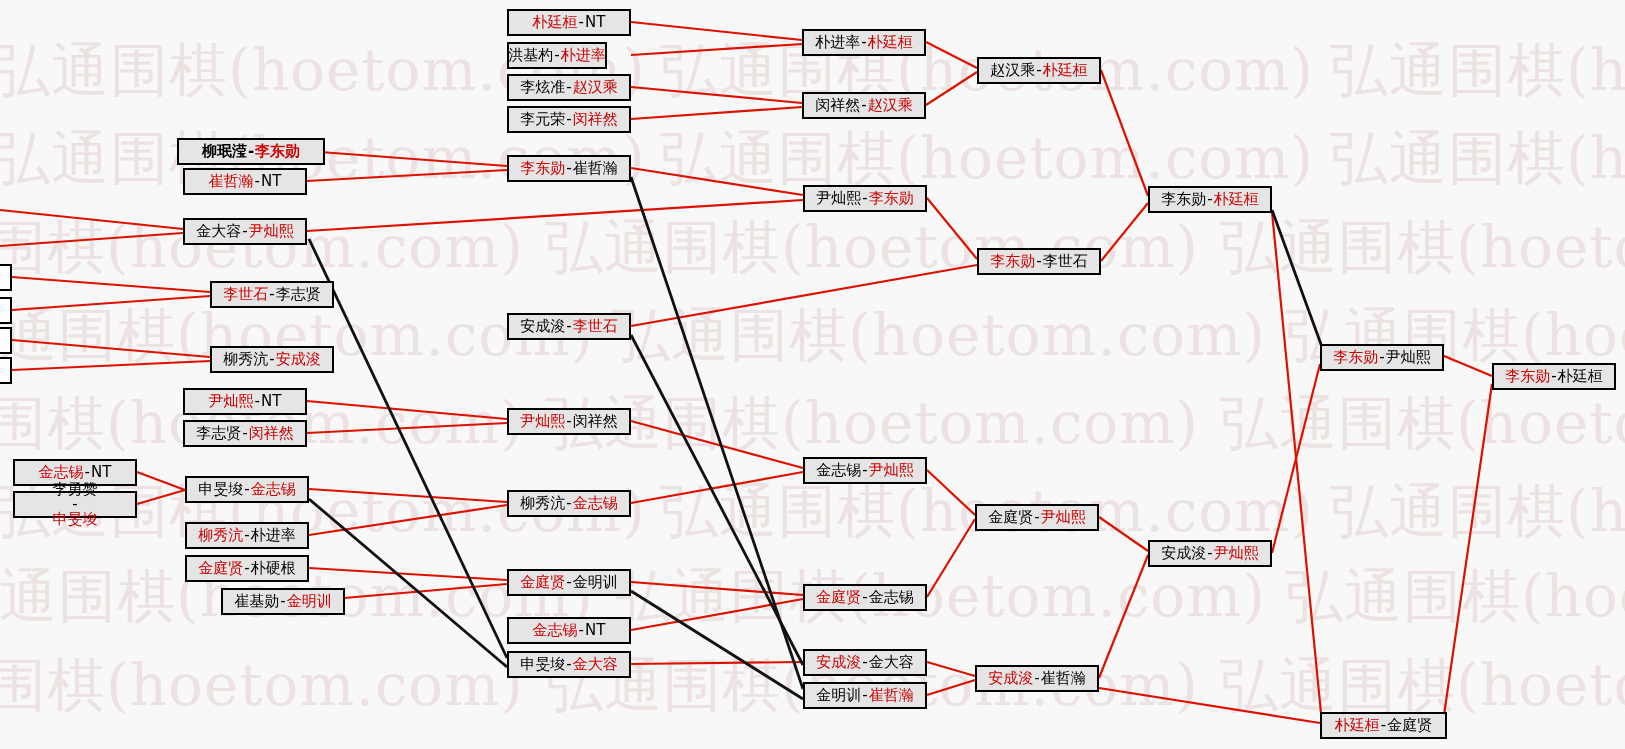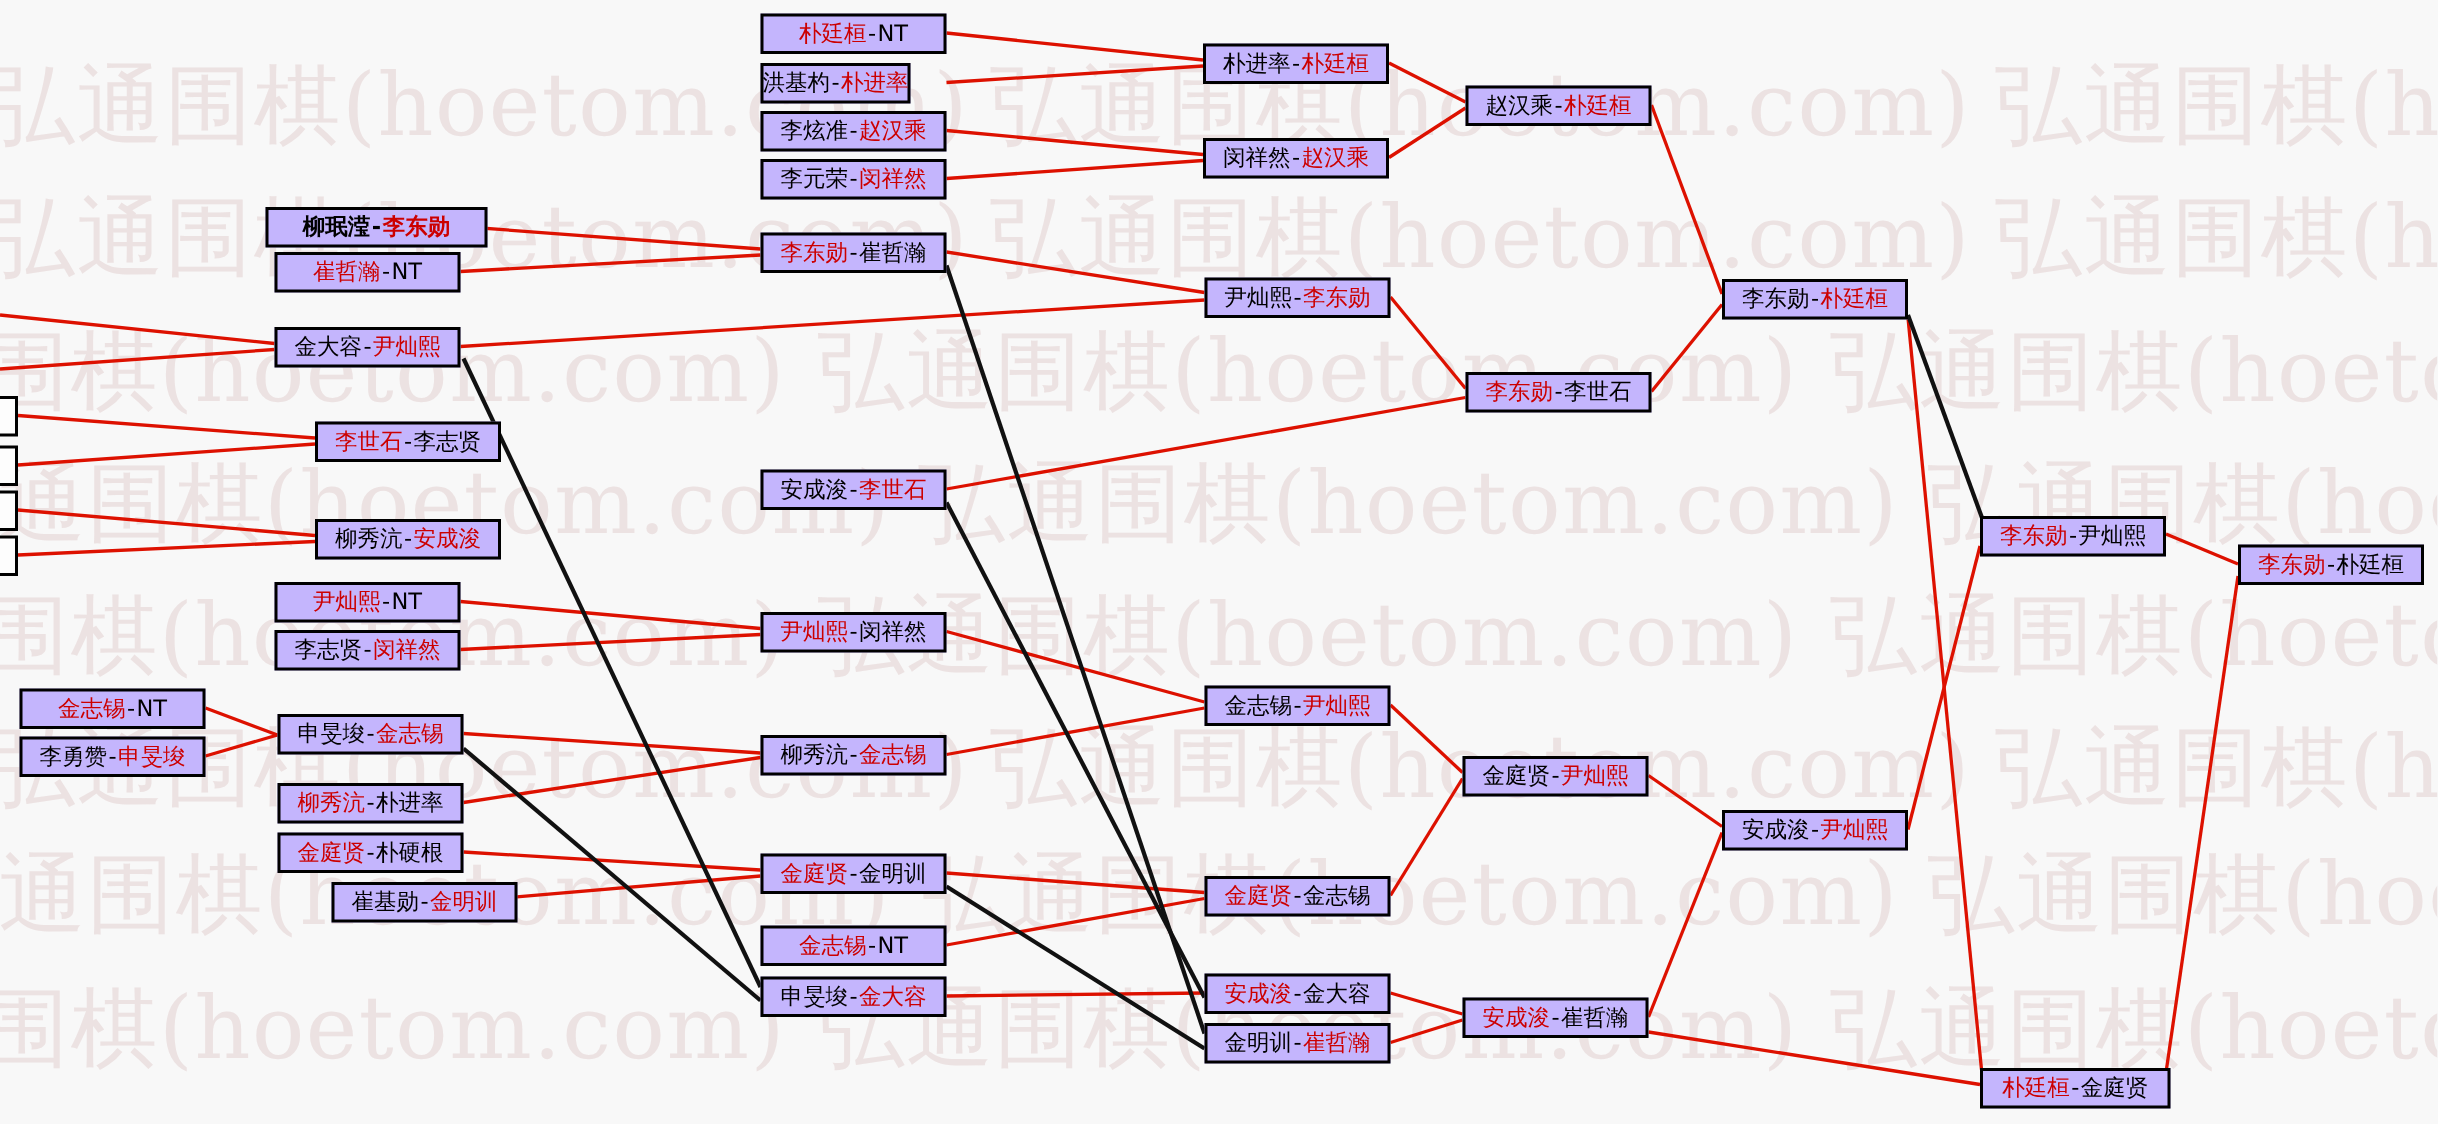--- a/index.html
+++ b/index.html
@@ -2,21 +2,21 @@
 <html><head>
 <meta charset="utf-8">
 <style>
   html,body{margin:0;padding:0;background:#f8f8f8;}
   .canvas{position:relative;width:1625px;height:749px;background:#f8f8f8;overflow:hidden;
           font-family:"DejaVu Sans","Liberation Sans",sans-serif;}
   .wm-layer{position:absolute;left:0;top:0;width:100%;height:100%;z-index:0;}
   .wm{position:absolute;white-space:nowrap;font-size:58px;letter-spacing:1px;
       font-family:"DejaVu Serif","Liberation Serif",serif;user-select:none;}
   svg.edges{position:absolute;left:0;top:0;z-index:1;}
-  .node{position:absolute;box-sizing:border-box;height:27px;border:2px solid #000;background:#c4b5fd;
+  .node{position:absolute;box-sizing:border-box;height:27px;border:2px solid #000;background:#e5e5e5;
         display:flex;align-items:center;justify-content:center;font-size:15px;line-height:1;
         white-space:nowrap;z-index:2;}
   .node span{display:inline-block;}
   .win{color:#cc0000;}
   .lose{color:#000000;}
   .dash{color:#000000;padding:0 1px;}
   .stub{position:absolute;box-sizing:border-box;height:27px;border:2px solid #000;background:#fdfdfd;z-index:2;}
 </style>
 </head>
 <body>
@@ -99,21 +99,21 @@
       <line x1="631" y1="335" x2="803" y2="665" stroke="#111111" stroke-width="2.8"></line>
       <line x1="309" y1="239" x2="507" y2="658" stroke="#111111" stroke-width="2.8"></line>
       <line x1="309" y1="499" x2="507" y2="667" stroke="#111111" stroke-width="2.8"></line>
     </svg>
   <div id="nodes-layer">
       <div class="node" style="left: 13px; top: 459px; width: 124px;">
         <span class="win">金志锡</span>
         <span class="dash">-</span>
         <span class="lose">NT</span>
       </div>
-      <div class="node" style="left: 13px; top: 491px; width: 124px;">
+      <div class="node" style="left: 13px; top: 491px; width: 124px; flex-direction: column;">
         <span class="lose">李勇赞</span>
         <span class="dash">-</span>
         <span class="win">申旻埈</span>
       </div>
       <div class="node" style="left: 177px; top: 138px; width: 148px; font-weight: bold;">
         <span class="lose">柳珉滢</span>
         <span class="dash">-</span>
         <span class="win">李东勋</span>
       </div>
       <div class="node" style="left: 183px; top: 168px; width: 124px;">

